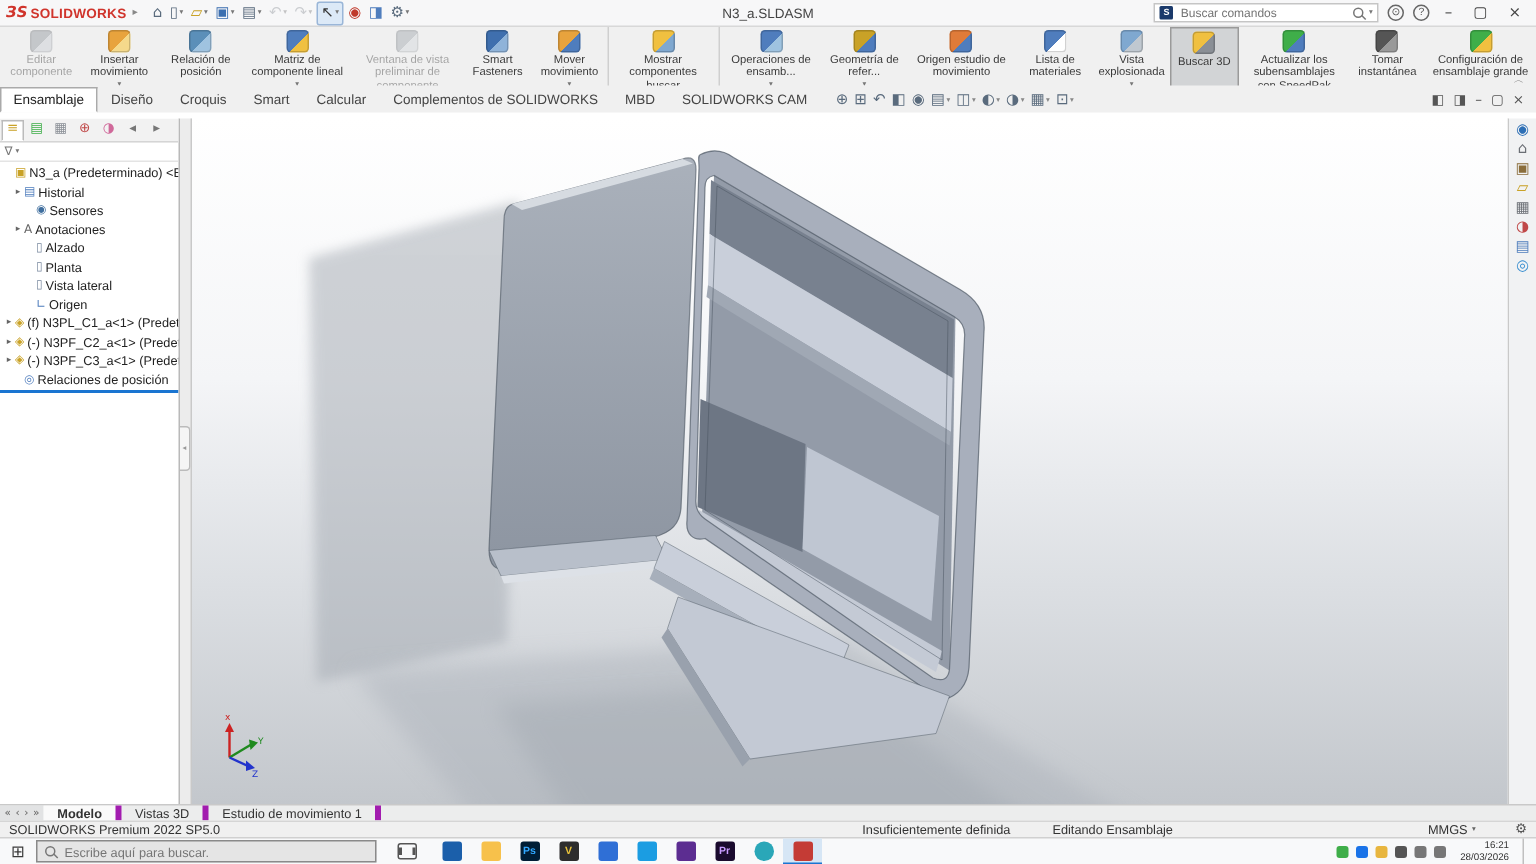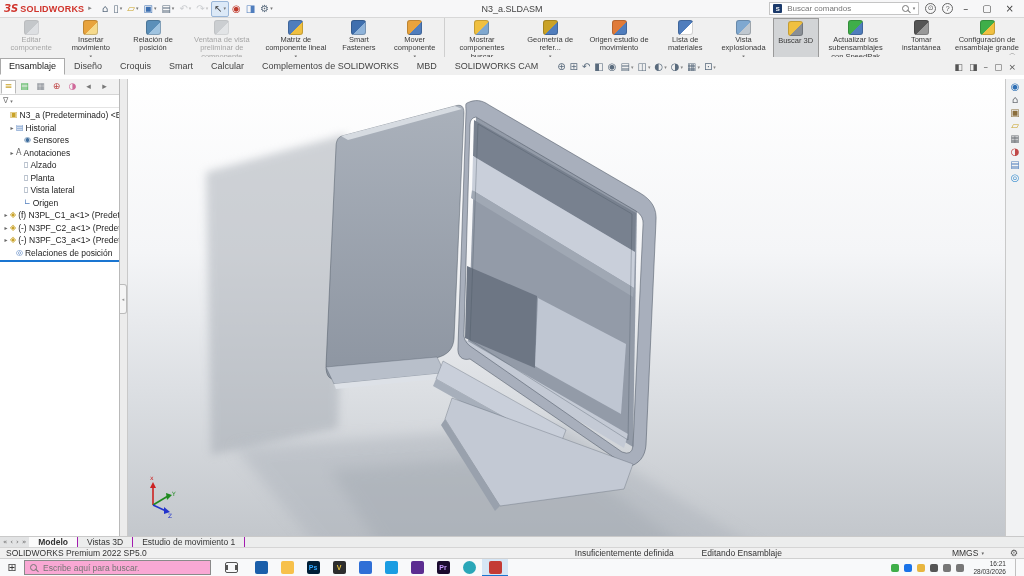--- a/index.html
+++ b/index.html
@@ -91,36 +91,36 @@
 
   .rightpane{width:19px;background:#f1f2f3;border-left:1px solid #c9c9c9;flex:none;
              display:flex;flex-direction:column;align-items:center;padding-top:3px;gap:3px;}
   .rp-icon{font-size:10px;}
 
   
   .doctabs{position:absolute;left:0;top:536px;width:1024px;height:11px;background:#eceded;
            display:flex;align-items:stretch;font-size:8.5px;border-top:1px solid #c9c9c9;}
   .dt-nav{display:flex;align-items:center;gap:1px;padding:0 2px;background:#e2e3e4;}
   .dt-nav span{font-size:7px;color:#666;padding:0 1px;}
-  .mtab{display:flex;align-items:center;padding:0 9px;border-right:1px solid #a21caf;color:#333;}
+  .mtab{display:flex;align-items:center;padding:0 9px;border-right:4px solid #a21caf;color:#333;}
   .mtab.active{background:#fafafa;font-weight:bold;}
   .statusbar{position:absolute;left:0;top:547px;width:1024px;height:11px;background:#f0f0f0;
              border-top:1px solid #d5d5d5;display:flex;align-items:center;font-size:8.5px;color:#333;
              padding:0 6px;}
   .sb-status{margin-left:auto;}
   .sb-mode{margin-left:28px;}
   .sb-units{margin-left:170px;display:flex;align-items:center;gap:3px;}
   .sb-units .g{font-size:5px;color:#666;}
   .sb-gear{margin-left:26px;font-size:9px;color:#555;}
 
   
   .taskbar{position:absolute;left:0;top:558px;width:1024px;height:18px;background:#f8f9fa;
            border-top:1px solid #d0d0d0;display:flex;align-items:center;}
   .start{width:24px;text-align:center;font-size:11px;color:#3b3b3b;}
-  .tb-search{display:flex;align-items:center;gap:4px;width:187px;height:15px;background:#f9a8d4;
+  .tb-search{display:flex;align-items:center;gap:4px;width:227px;height:15px;background:#e5e5e5;
              border:1px solid #8a8a8a;padding:0 5px;}
   .tb-search input{border:0;outline:0;flex:1;font-size:8.5px;color:#555;min-width:0;
                    font-family:"Liberation Sans",sans-serif;background:transparent;}
   .taskview{width:13px;height:11px;border:1.3px solid #555;border-radius:2px;margin:0 10px 0 14px;position:relative;}
   .taskview::before,.taskview::after{content:"";position:absolute;top:2px;width:2px;height:5px;background:#555;}
   .taskview::before{left:-0px;}
   .taskview::after{right:0px;}
   .apps{display:flex;align-items:stretch;height:18px;}
   .app{width:26px;display:flex;align-items:center;justify-content:center;position:relative;}
   .app.active{background:#d6e6f5;box-shadow:inset 0 -2px 0 #1a75d1;}
@@ -229,50 +229,55 @@
         <span class="rb-label">Insertar movimiento</span>
         <span class="rb-caret g">▾</span>
       </div>
 
       <div class="rb">
         <span class="ric" style="--c1: #5b8fb9; --c2: #9fc3e0;"></span>
         <span class="rb-label">Relación de posición</span>
 
       </div>
 
+      <div class="rb">
+        <span class="ric" style="--c1: #4f7dbd; --c2: #f0c040;"></span>
+        <span class="rb-label">Matriz de componente lineal</span>
+        <span class="rb-caret g">▾</span>
+      </div>
+
       <div class="rb disabled">
         <span class="ric" style="--c1: #9aa0a8; --c2: #d0d5da;"></span>
         <span class="rb-label">Ventana de vista preliminar de componente</span>
 
       </div>
 
       <div class="rb">
-        <span class="ric" style="--c1: #4f7dbd; --c2: #f0c040;"></span>
-        <span class="rb-label">Matriz de componente lineal</span>
-        <span class="rb-caret g">▾</span>
-      </div>
-
-      <div class="rb">
         <span class="ric" style="--c1: #3f6fae; --c2: #8fb3d9;"></span>
         <span class="rb-label">Smart Fasteners</span>
 
       </div>
 
       <div class="rb">
         <span class="ric" style="--c1: #e8a33d; --c2: #4f7dbd;"></span>
-        <span class="rb-label">Mover componente</span>
+        <span class="rb-label">Mover movimiento</span>
         <span class="rb-caret g">▾</span>
       </div>
 
       <div class="rb sep">
         <span class="ric" style="--c1: #f0c040; --c2: #7fa8d0;"></span>
         <span class="rb-label">Mostrar componentes buscar</span>
 
       </div>
 
+      <div class="rb sep">
+        <span class="ric" style="--c1: #4f7dbd; --c2: #9fc3e0;"></span>
+        <span class="rb-label">Operaciones de ensamb...</span>
+        <span class="rb-caret g">▾</span>
+      </div>
 
       <div class="rb">
         <span class="ric" style="--c1: #c9a227; --c2: #4f7dbd;"></span>
         <span class="rb-label">Geometría de refer...</span>
         <span class="rb-caret g">▾</span>
       </div>
 
       <div class="rb">
         <span class="ric" style="--c1: #e07b39; --c2: #4f7dbd;"></span>
         <span class="rb-label">Origen estudio de movimiento</span>

